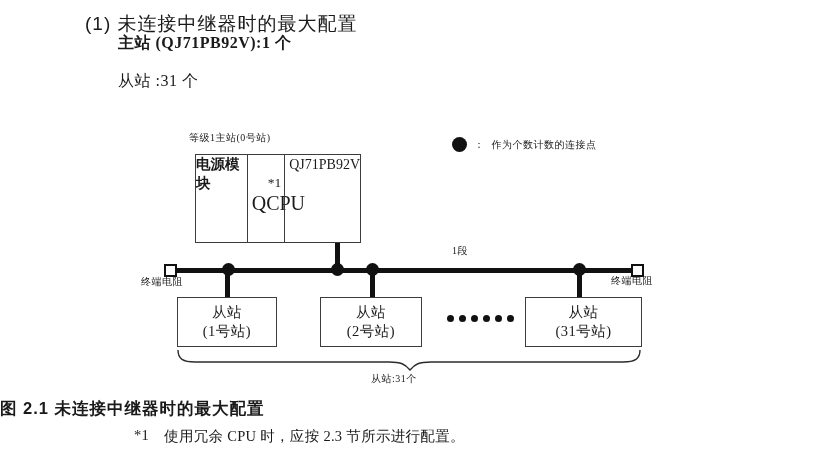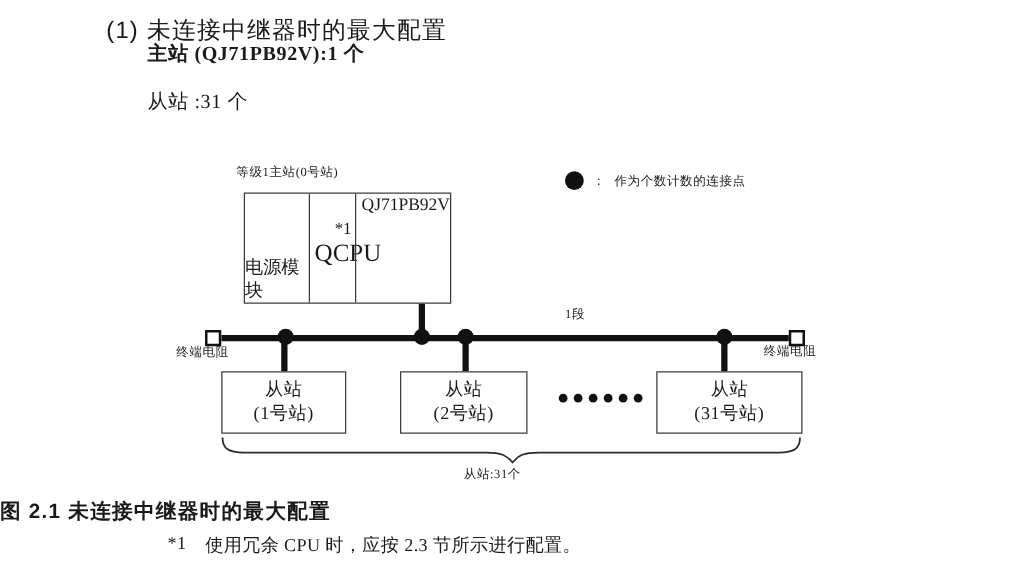--- a/index.html
+++ b/index.html
@@ -26,21 +26,21 @@
   .dlabel{font-size:10px;white-space:nowrap;letter-spacing:0.5px;}
   .master-label{left:189px;top:131px;}
   
   .master-box{
     left:195px;top:154px;width:166px;height:89px;
     border:1.4px solid #3c3c3c;display:flex;box-sizing:border-box;
     background:#fff;
   }
   .mcell{box-sizing:border-box;font-size:14.5px;position:relative;}
   .mcell+.mcell{border-left:1.4px solid #3c3c3c;}
-  .cell-power{width:68px;display:flex;align-items:flex-end;justify-content:center;}
+  .cell-power{width:68px;display:flex;align-items:flex-start;justify-content:center;font-weight:bold;}
   .cell-cpu{width:50px;}
   .cpu-note{position:absolute;top:20px;right:3px;font-size:13.5px;}
   .cpu-name{position:absolute;top:37px;left:4px;font-size:20px;}
   .cell-pb{flex:1;display:flex;flex-direction:row;justify-content:center;padding-left:4px;font-size:14px;line-height:19px;}
   
   .legend{left:452px;top:137px;display:flex;align-items:center;gap:7px;}
   .legend-dot{width:15px;height:15px;border-radius:50%;background:#111;}
   
   .bus{left:177px;top:268px;width:460px;height:5px;background:#111;}
   .term-sq{width:13px;height:13px;box-sizing:border-box;border:2.2px solid #111;background:#fff;}

